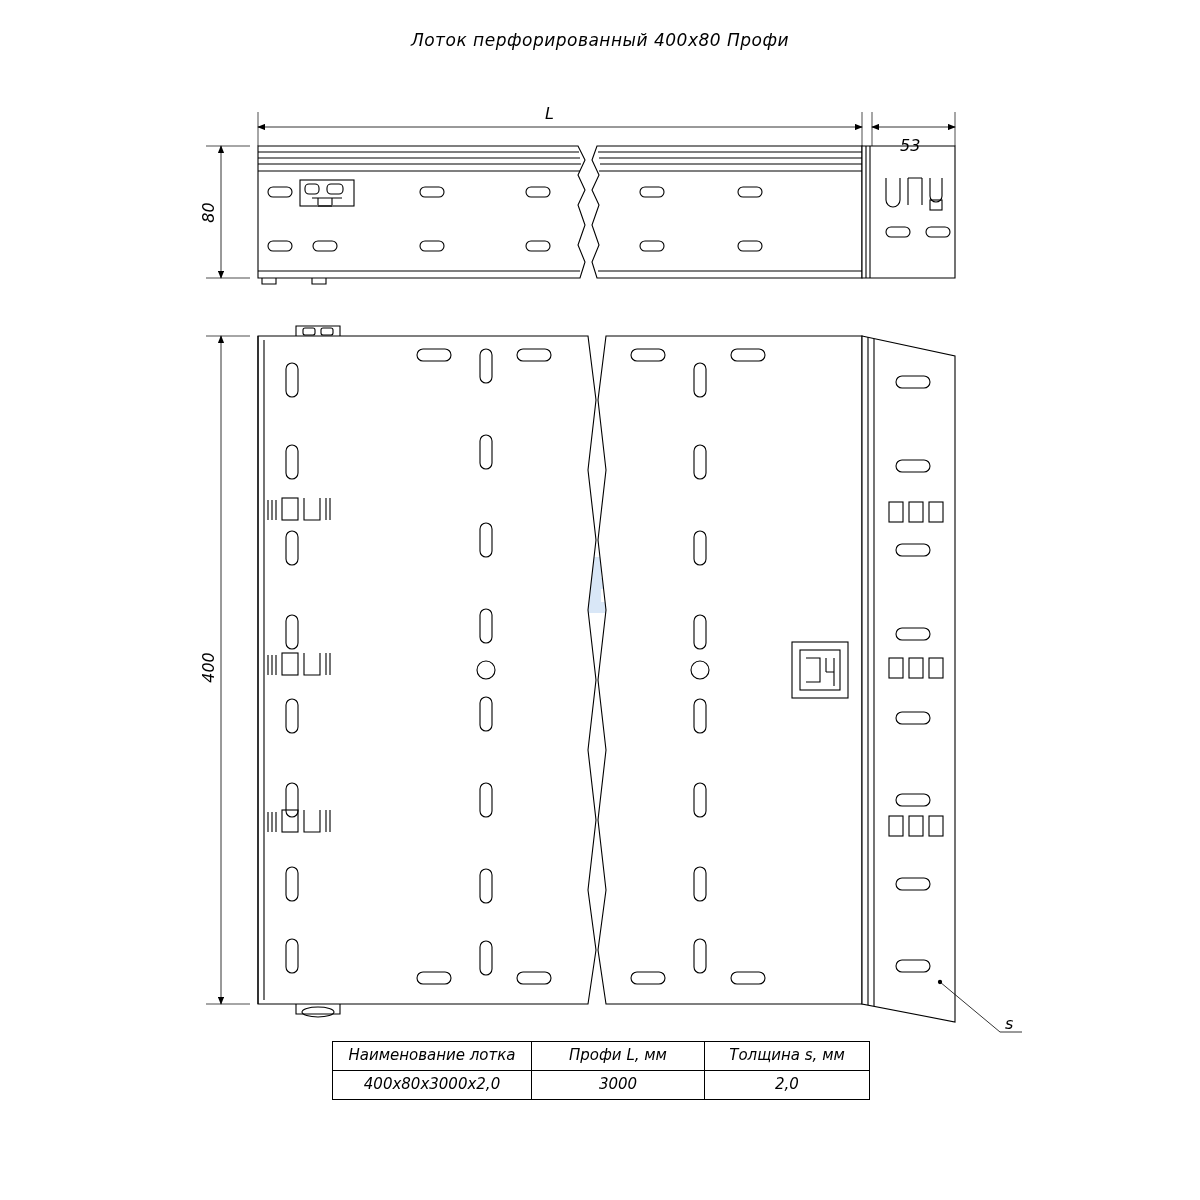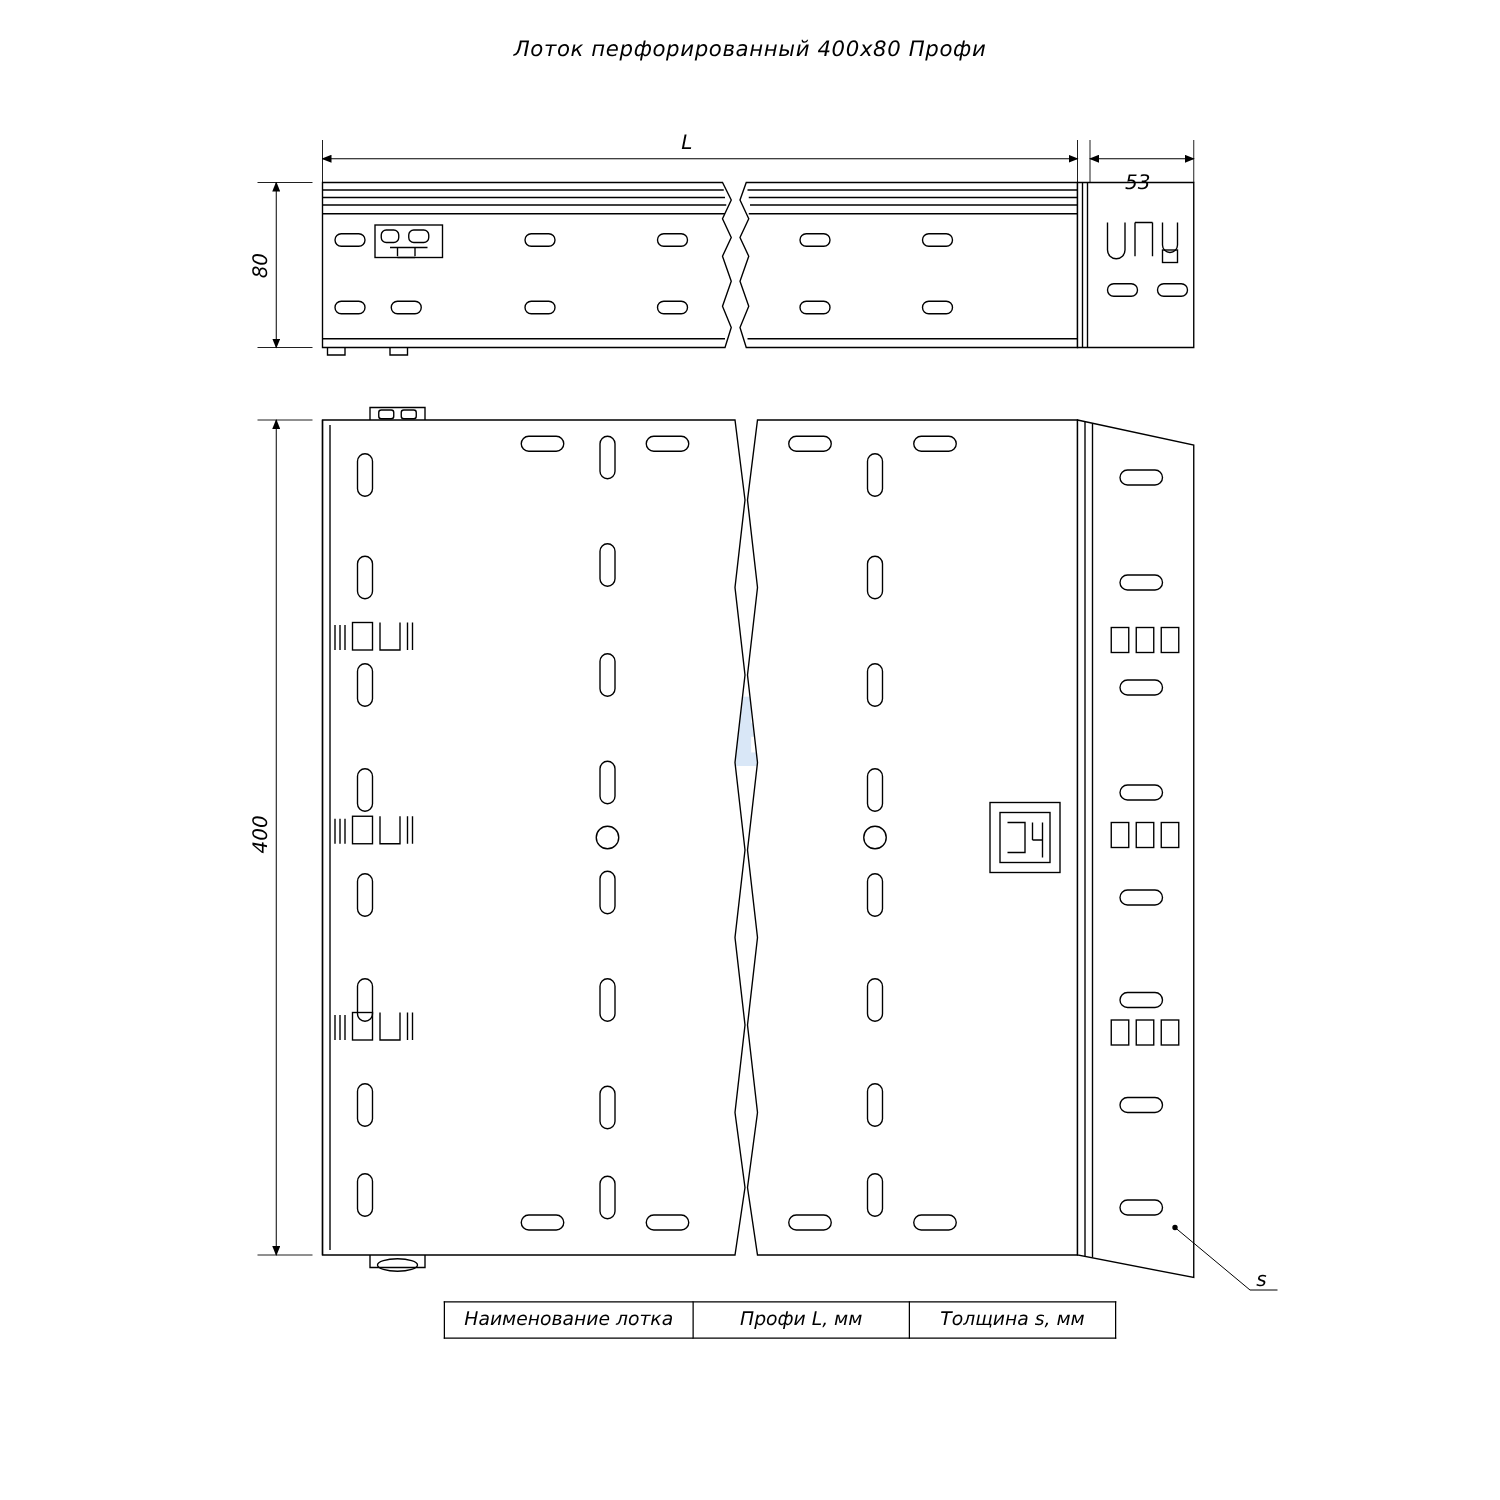--- a/index.html
+++ b/index.html
@@ -47,21 +47,21 @@
     left: 160px;
     top: 22px;
     font-family: "DejaVu Sans", sans-serif;
     font-weight: bold;
     font-size: 76px;
     color: #d9e7f7;
     letter-spacing: 2px;
   }
   table.spec {
     position: absolute;
-    left: 355px;
+    left: 332px;
     top: 1041px;
     border-collapse: collapse;
     font-family: "DejaVu Sans", sans-serif;
     font-style: italic;
     font-size: 15px;
     color: #000;
     border-radius: 17px;
   }
   table.spec td, table.spec th {
     border: 1px solid #000;
@@ -311,14 +311,19 @@
 
 <table class="spec">
   <thead>
     <tr>
       <th class="c0">Наименование лотка</th>
       <th class="c1">Профи L, мм</th>
       <th class="c2">Толщина s, мм</th>
     </tr>
   </thead>
   <tbody>
+    <tr>
+      <td>400х80х3000х2,0</td>
+      <td>3000</td>
+      <td>2,0</td>
+    </tr>
   </tbody>
 </table>
 
 </body></html>

